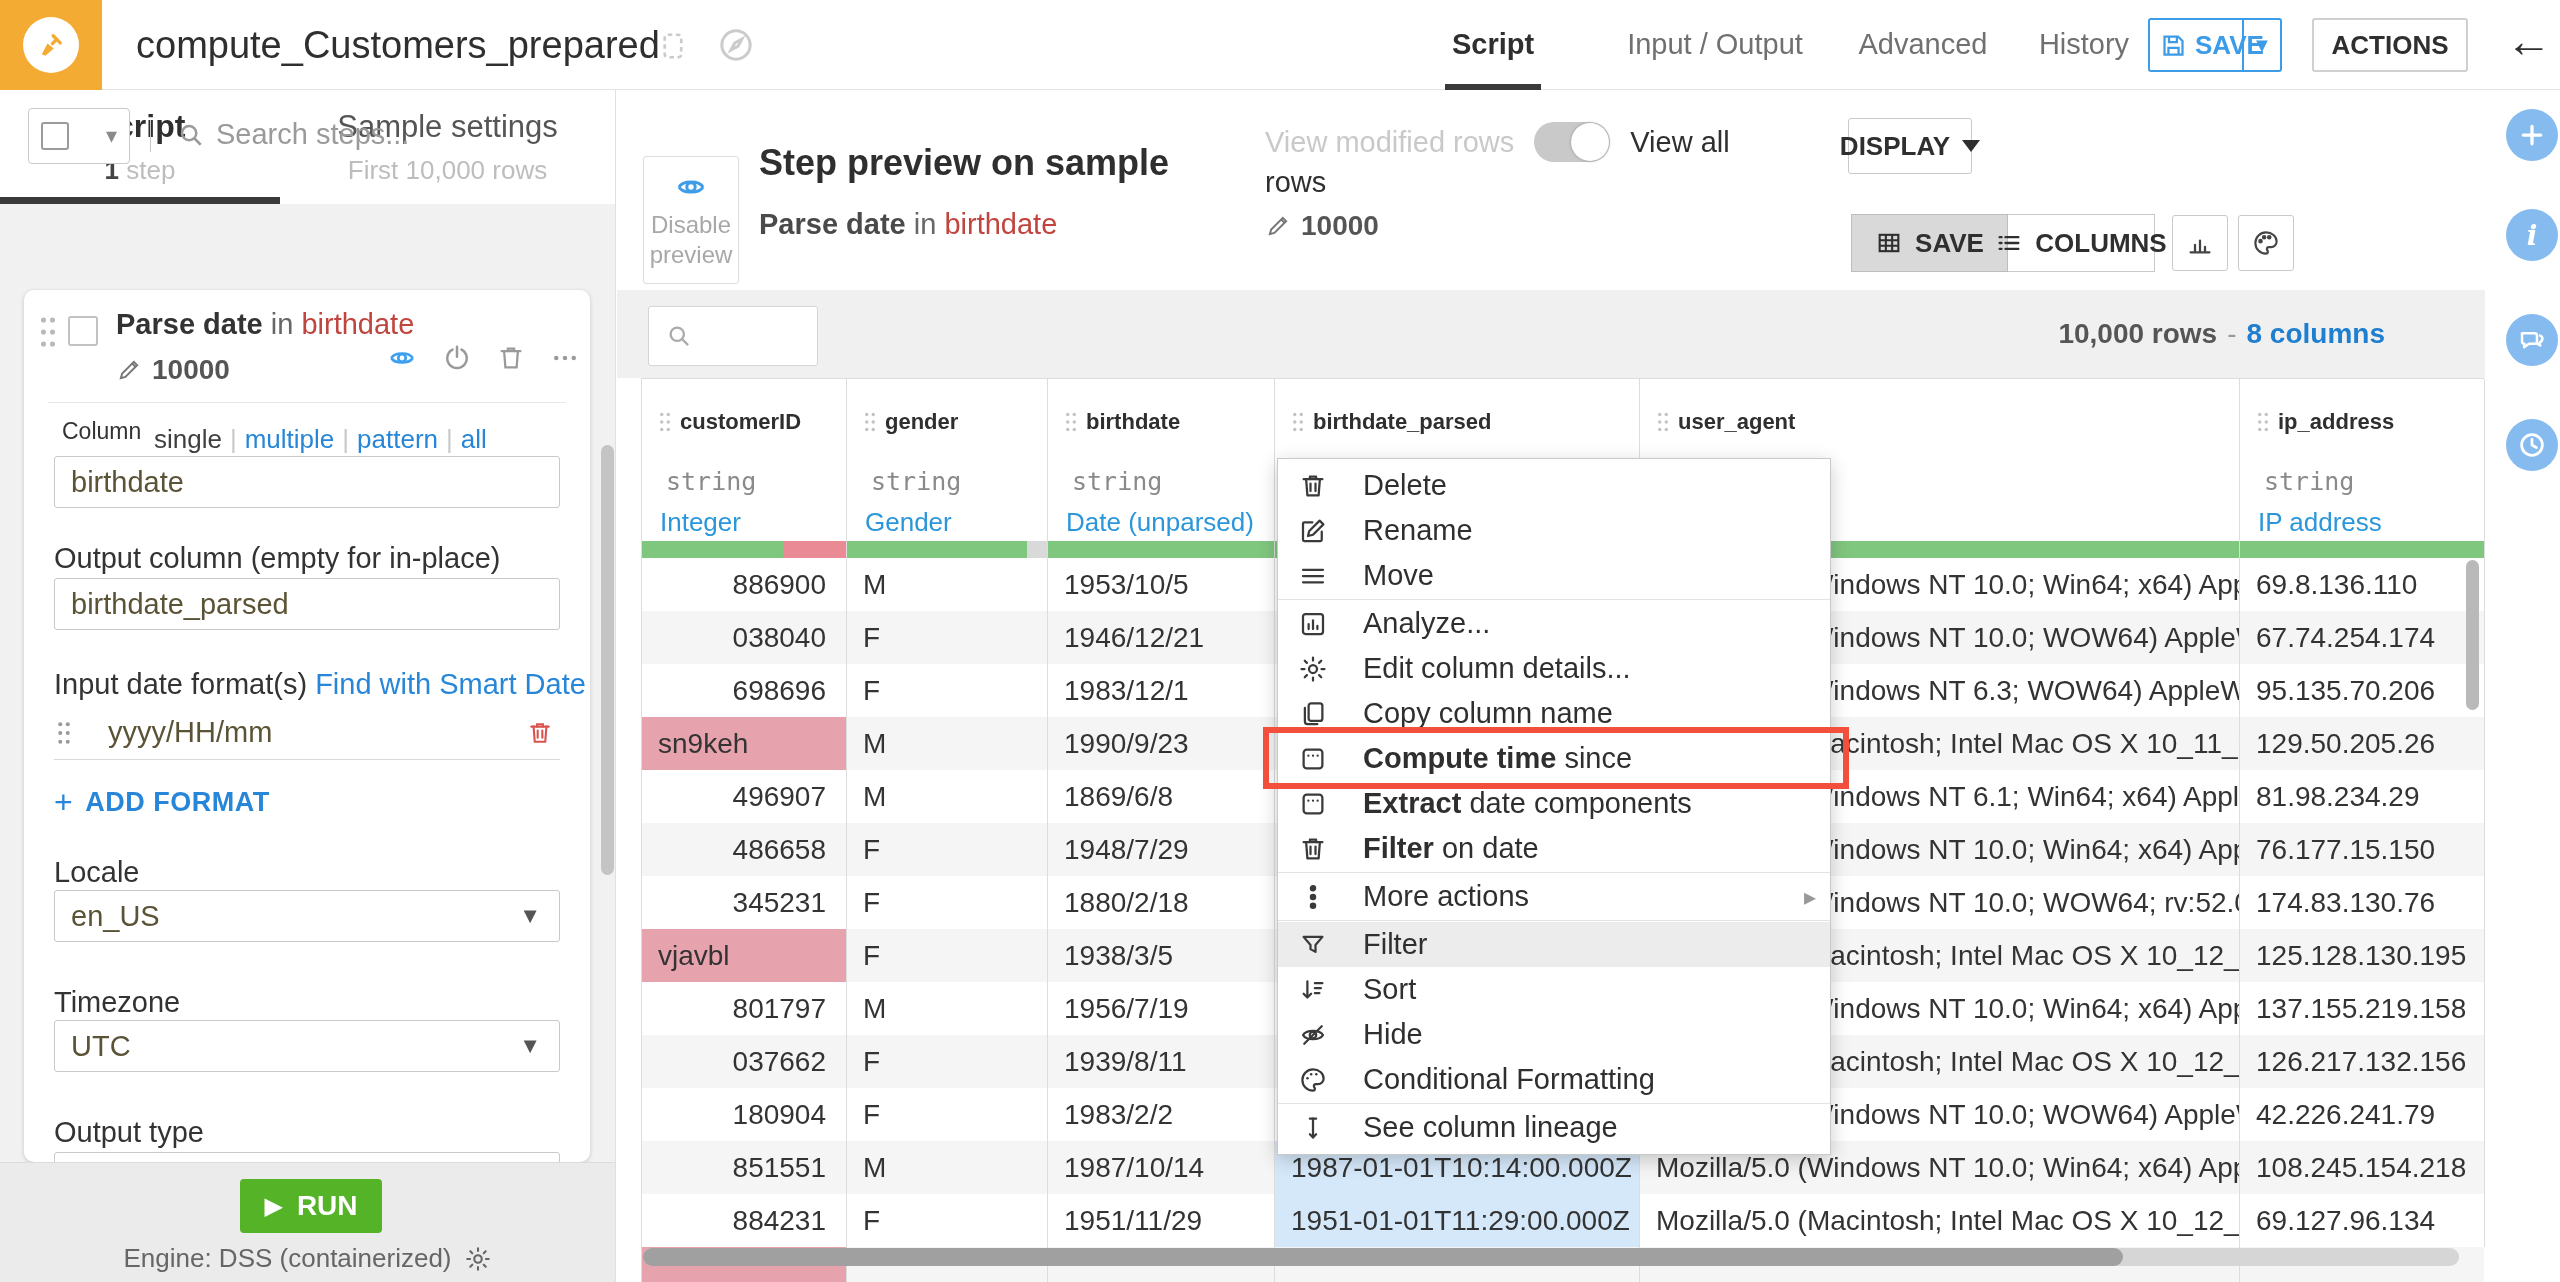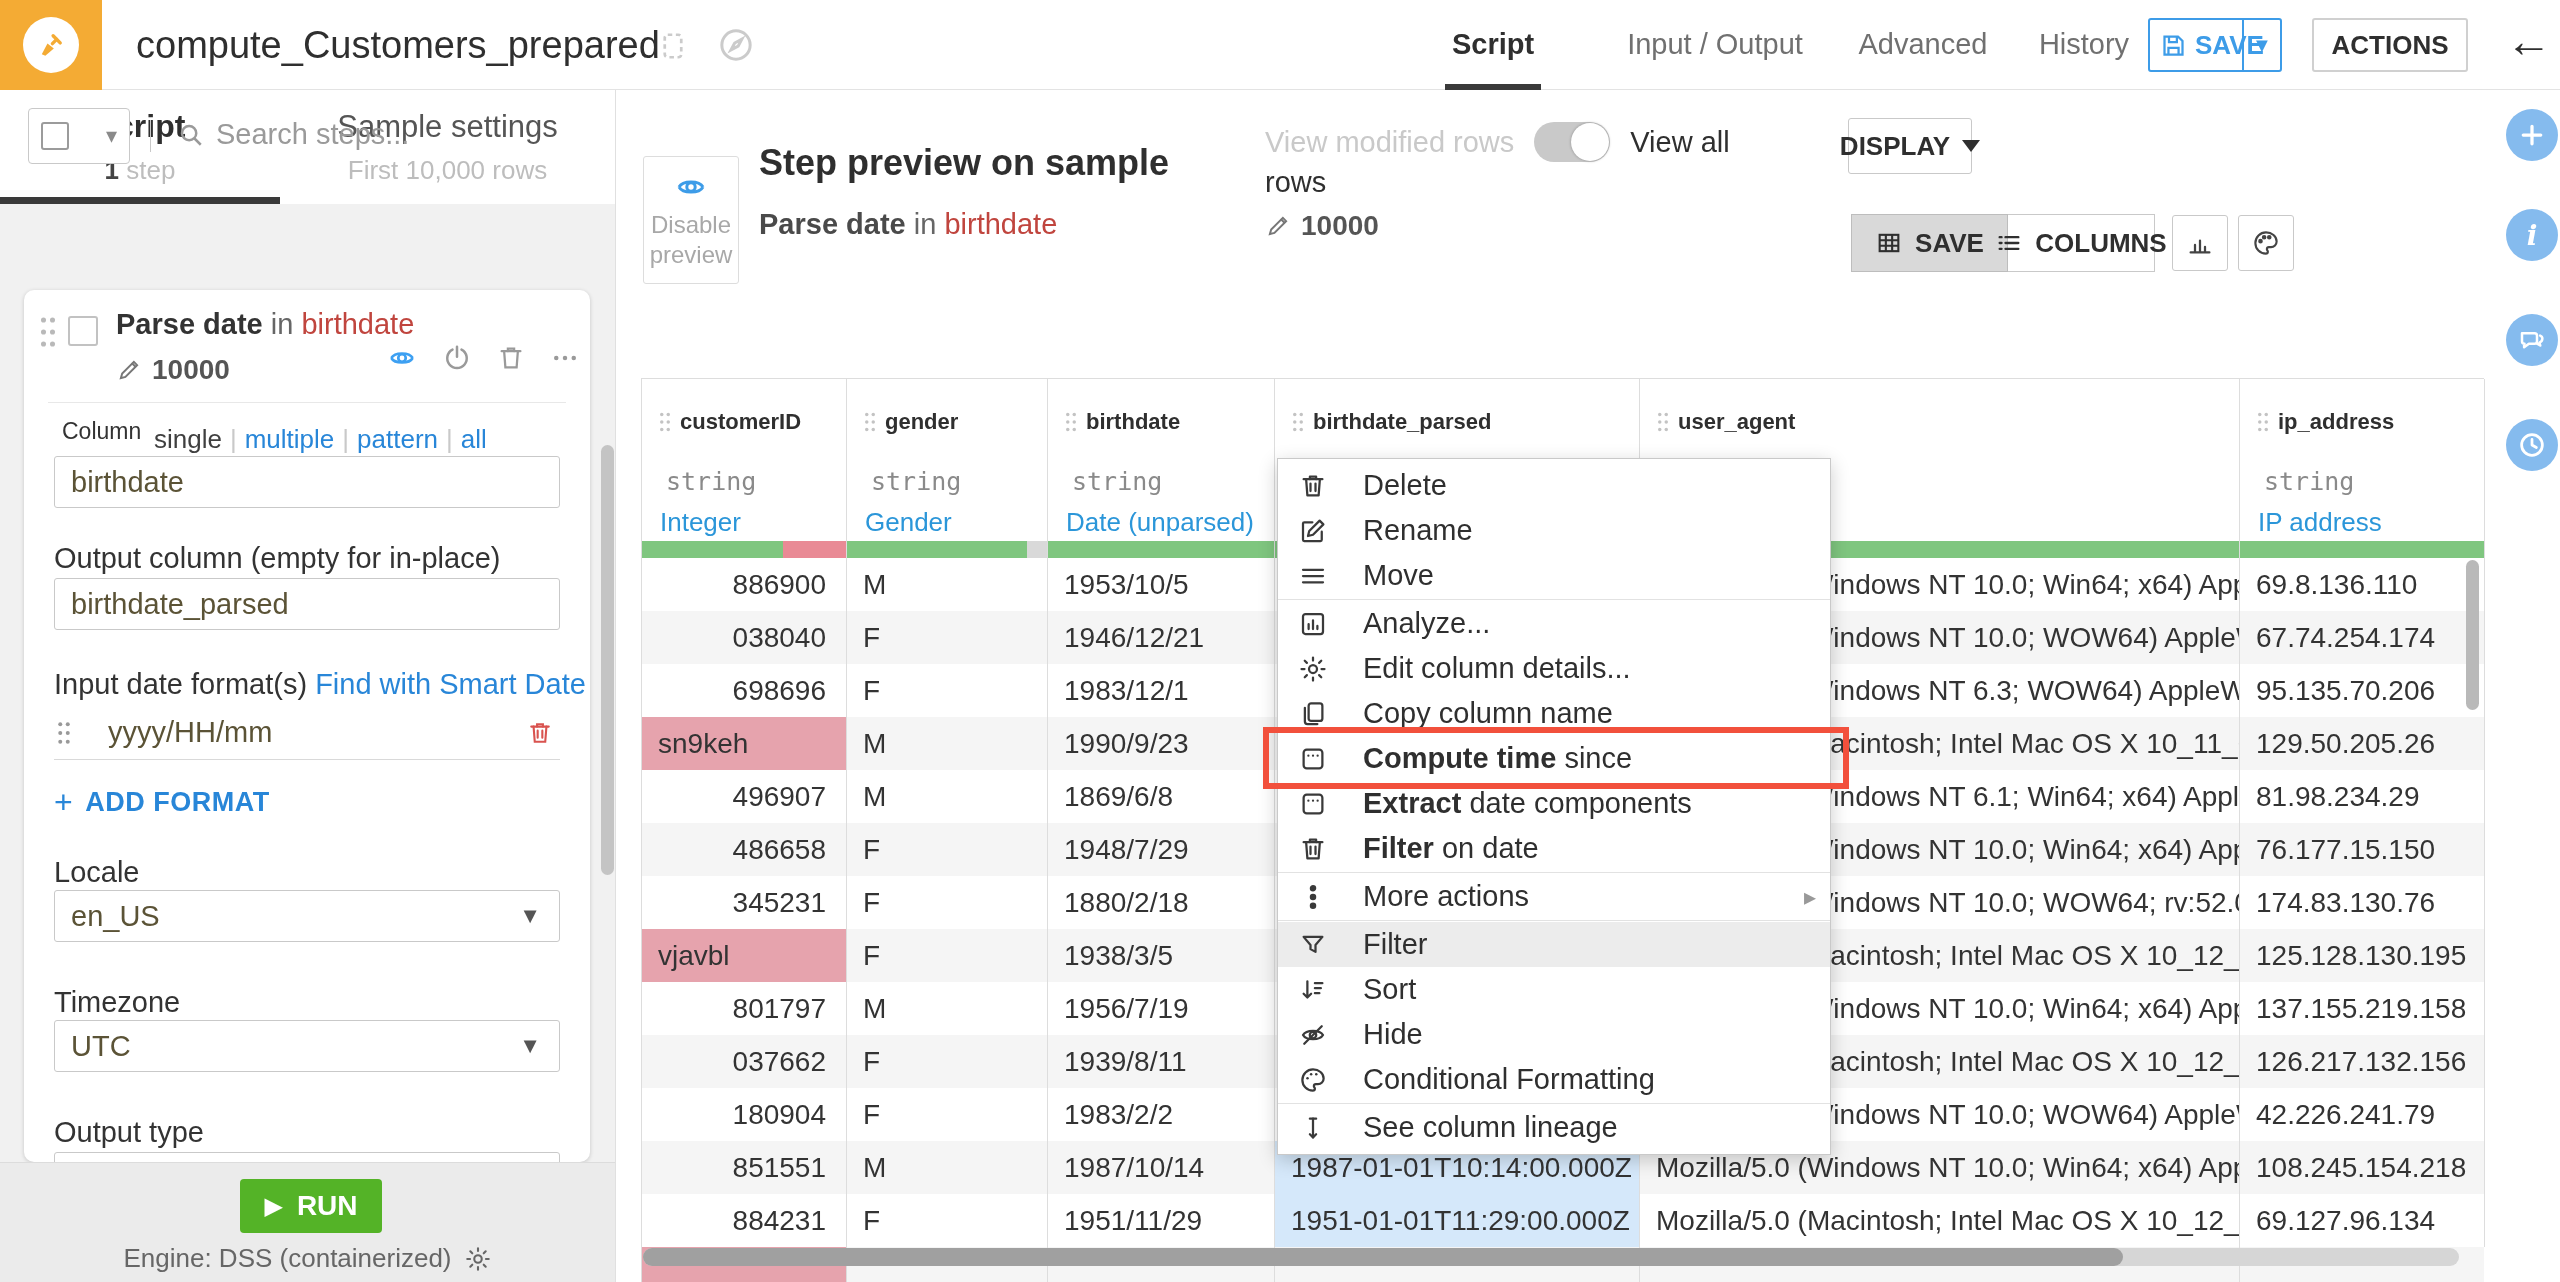--- a/index.html
+++ b/index.html
@@ -401,20 +401,35 @@
       <span>
         <svg width="30" height="30" viewBox="0 0 24 24" fill="none" stroke="#444" stroke-width="1.7">
           <path d="M12 3.5c4.7 0 8.5 3.2 8.5 7.3 0 2.5-2 4.5-4.5 4.5h-1.7c-.9 0-1.6.7-1.6 1.6 0 .4.1.7.4 1 .2.3.4.7.4 1.1 0 .9-.8 1.5-1.7 1.5-4.6 0-8.3-3.7-8.3-8.5s3.8-8.5 8.5-8.5z"></path>
           <circle cx="7.6" cy="10.5" r="1" fill="#444"></circle>
             <circle cx="10.5" cy="7.4" r="1" fill="#444"></circle>
             <circle cx="14.6" cy="7.4" r="1" fill="#444"></circle>
         </svg>
       </span>
     </div>
 
+    <div class="tbl-toolbar">
+      <div class="tbl-search">
+        <span>
+          <svg width="28" height="28" viewBox="0 0 24 24" fill="none" stroke="currentColor" stroke-width="2">
+            <circle cx="10.5" cy="10.5" r="5.7"></circle>
+              <path d="M14.8 14.8l5 5"></path>
+          </svg>
+        </span>
+      </div>
+      <div class="tbl-summary">
+        <span class="sum-rows">10,000 rows</span>
+        <span class="sum-sep">-</span>
+        <span class="sum-cols">8 columns</span>
+      </div>
+    </div>
 
     <div class="table">
       <div class="trow" id="theadRow">
           <div class="th">
             <div class="th-name">
               <span>
                 <svg width="18" height="26" viewBox="0 0 16 24" fill="#c3c3c3">
                   <circle cx="5" cy="5" r="1.6"></circle>
                   <circle cx="11" cy="5" r="1.6"></circle>
                   <circle cx="5" cy="12" r="1.6"></circle>

